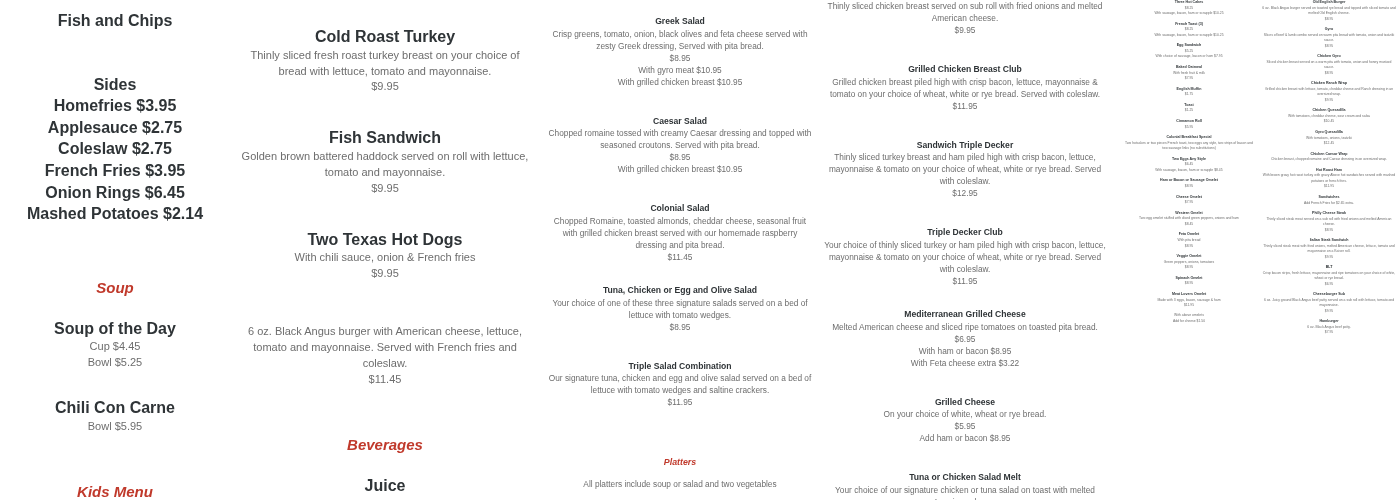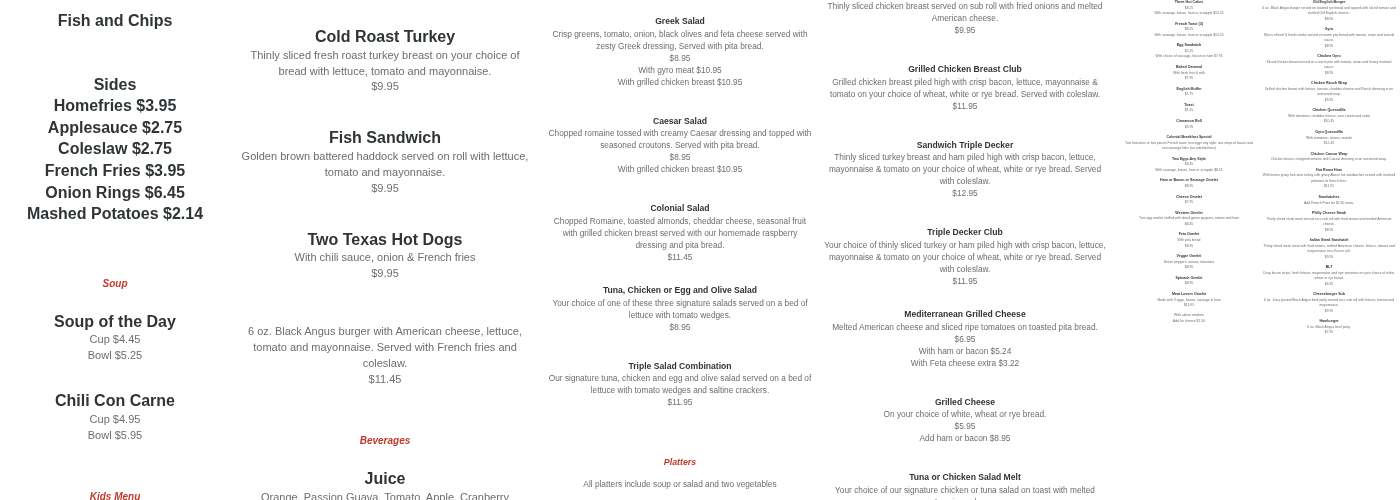--- a/index.html
+++ b/index.html
@@ -62,21 +62,21 @@
   .section-sub {
     color: #6d6d6d;
     line-height: 1.4;
   }
 
   
   .tier-lg .item-name  { font-size: 16px; }
   .tier-lg .item-desc,
   .tier-lg .item-price,
   .tier-lg .item-extra { font-size: 11px; }
-  .tier-lg .section-head { font-size: 10px; }
+  .tier-lg .section-head { font-size: 15px; }
   .tier-lg .section-sub  { font-size: 11px; }
   .tier-lg .item { margin-bottom: 16px; }
 
   .tier-md .item-name  { font-size: 8.6px; }
   .tier-md .item-desc,
   .tier-md .item-price,
   .tier-md .item-extra { font-size: 8.3px; }
   .tier-md .section-head { font-size: 8.8px; }
   .tier-md .section-sub  { font-size: 8.3px; }
   .tier-md .item { margin-bottom: 12px; }
@@ -119,21 +119,20 @@
     <div class="section-head">Soup</div>
     <div class="spacer-sm"></div>
     <div class="item">
       <div class="item-name">Soup of the Day</div>
       <div class="item-price">Cup $4.45</div>
       <div class="item-price">Bowl $5.25</div>
     </div>
     <div class="spacer-sm"></div>
     <div class="item">
       <div class="item-name">Chili Con Carne</div>
-      <div class="item-price">Cup $4.95</div>
       <div class="item-price">Bowl $5.95</div>
     </div>
     <div class="spacer-sm"></div>
     <div class="section-head">Kids Menu</div>
     <div class="section-sub">12 and Under Please.</div>
     <div class="spacer-md"></div>
 
   </div>
 
   <div class="col tier-lg" id="col-sandwiches">
@@ -233,21 +232,21 @@
     <div class="item">
       <div class="item-name">Triple Decker Club</div>
       <div class="item-desc">Your choice of thinly sliced turkey or ham piled high with crisp bacon, lettuce, mayonnaise &amp; tomato on your choice of wheat, white or rye bread. Served with coleslaw.</div>
       <div class="item-price">$11.95</div>
     </div>
     <div class="spacer-sm"></div>
     <div class="item">
       <div class="item-name">Mediterranean Grilled Cheese</div>
       <div class="item-desc">Melted American cheese and sliced ripe tomatoes on toasted pita bread.</div>
       <div class="item-price">$6.95</div>
-      <div class="item-extra">With ham or bacon $5.24</div>
+      <div class="item-extra">With ham or bacon $8.95</div>
       <div class="item-extra">With Feta cheese extra $3.22</div>
     </div>
     <div class="spacer-md"></div>
     <div class="item">
       <div class="item-name">Grilled Cheese</div>
       <div class="item-desc">On your choice of white, wheat or rye bread.</div>
       <div class="item-price">$5.95</div>
       <div class="item-extra">Add ham or bacon $8.95</div>
     </div>
     <div class="spacer-md"></div>

